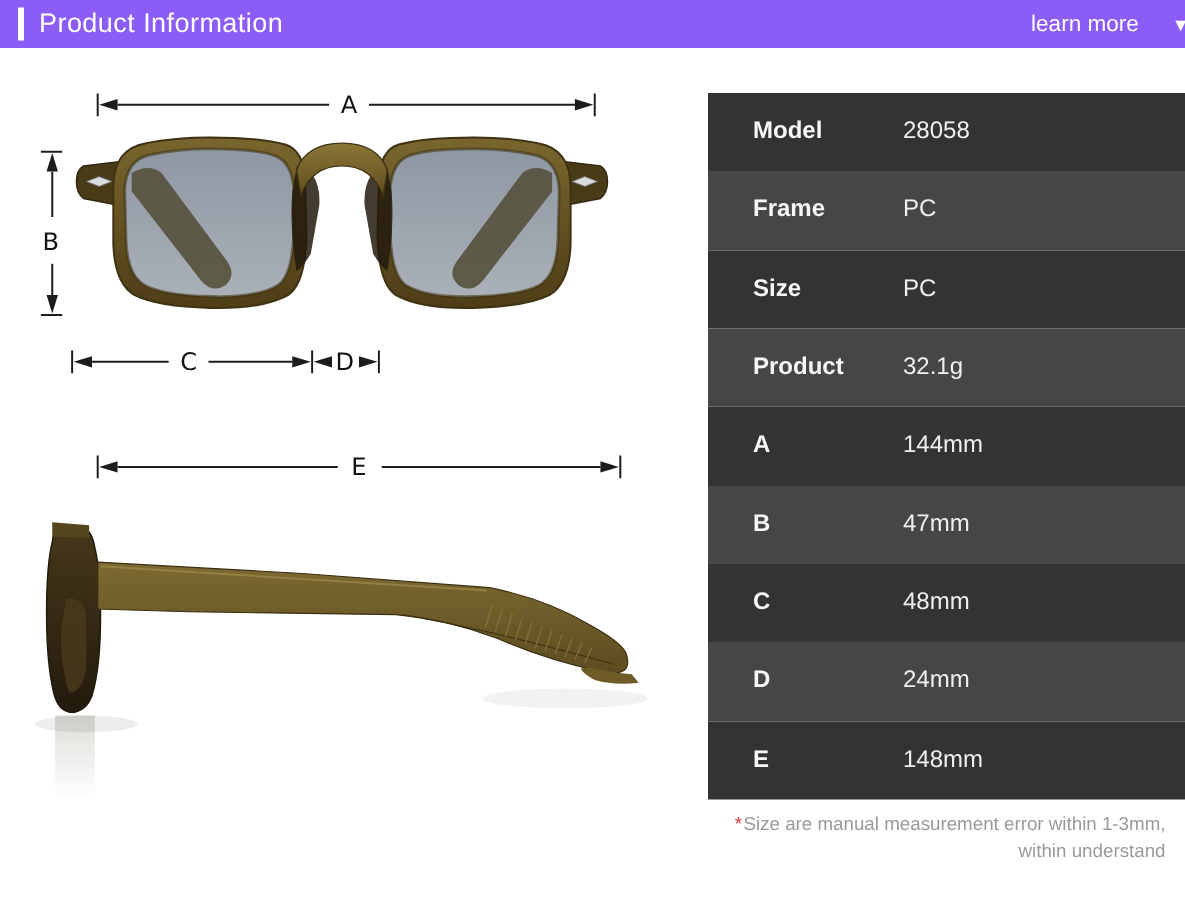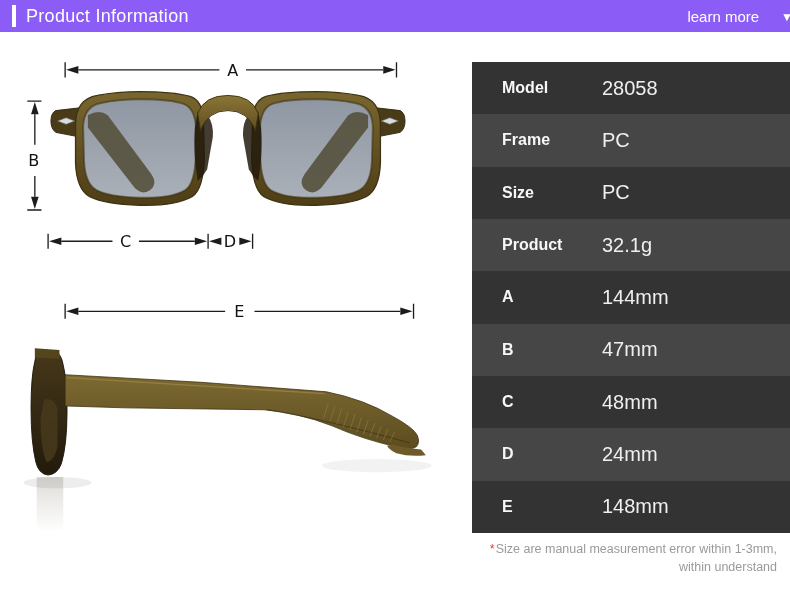--- a/index.html
+++ b/index.html
@@ -17,21 +17,21 @@
     color:#ffffff; font-size:15px; display:flex; align-items:center; gap:22px; cursor:pointer; white-space:nowrap; }
   .hdr .learn .tri { font-size:12px; line-height:1; }
 
   
   .spec { position:absolute; left:472px; top:62px; width:324px; height:471px;
     display:flex; flex-direction:column; }
   .spec .row { flex:1; display:flex; align-items:center; background:#333333; }
   .spec .row.alt { background:#464646; }
   .spec .lab { width:100px; padding-left:30px; box-sizing:content-box;
     color:#f7f7f7; font-size:16px; font-weight:bold; }
-  .spec .val { color:#efefef; font-size:20px; }
+  .spec .val { color:#efefef; font-size:16px; }
 
   
   .footnote { position:absolute; right:13px; top:540px; text-align:right;
     color:#9a9a9a; font-size:12.5px; line-height:1.45;margin-left:19px; }
   .footnote .star { color:#e03c3c; margin-right:1px; }
 
   
   .diagram { position:absolute; left:0; top:32px; }
   .dimline { stroke:#1c1c1c; stroke-width:1.4; fill:none; }
   .dimarrow { fill:#1c1c1c; }

